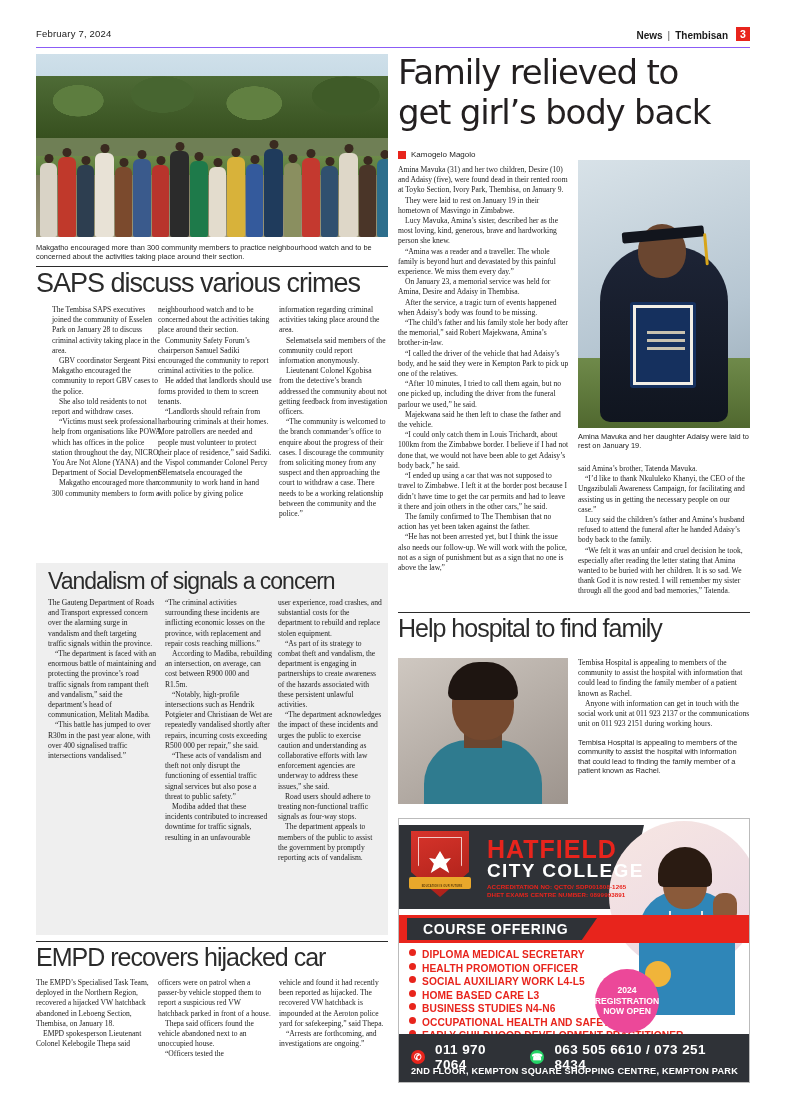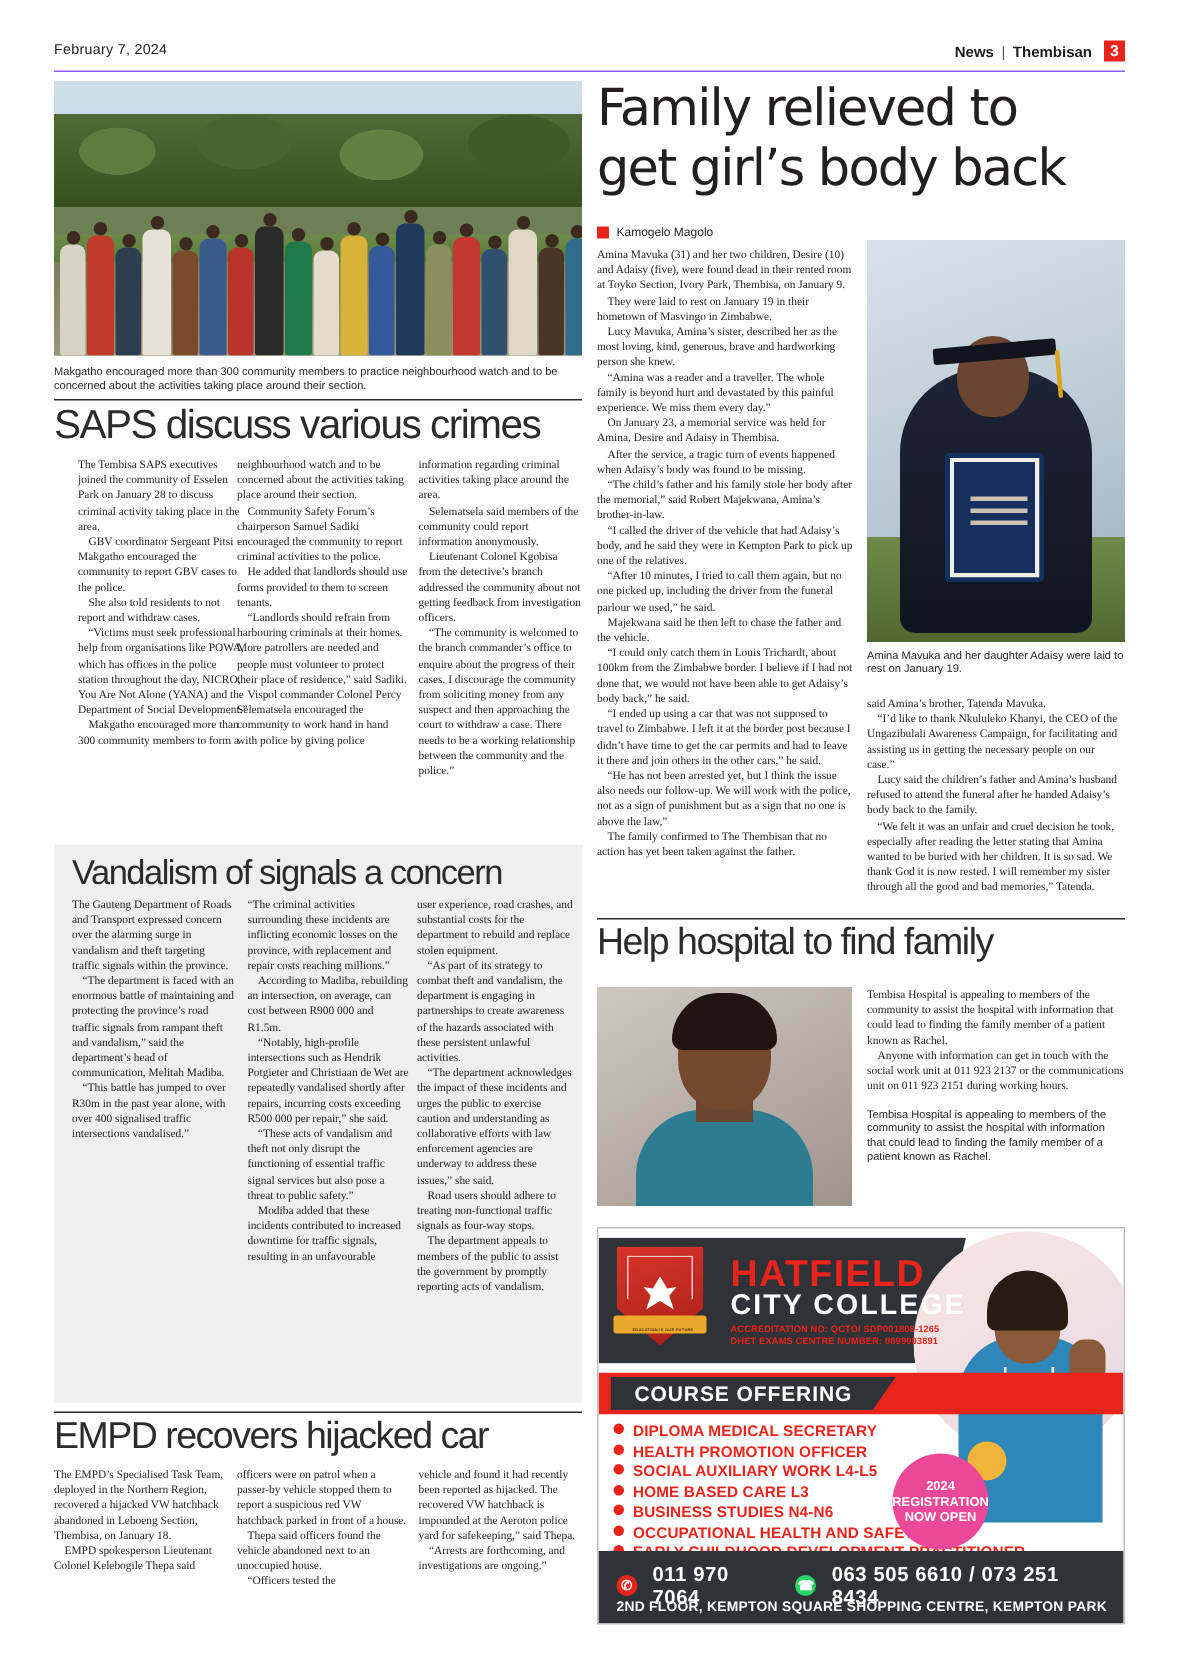--- a/index.html
+++ b/index.html
@@ -347,22 +347,22 @@
     <p>Lucy Mavuka, Amina’s sister, described her as the most loving, kind, generous, brave and hardworking person she knew.</p>
     <p>“Amina was a reader and a traveller. The whole family is beyond hurt and devastated by this painful experience. We miss them every day.”</p>
     <p>On January 23, a memorial service was held for Amina, Desire and Adaisy in Thembisa.</p>
     <p>After the service, a tragic turn of events happened when Adaisy’s body was found to be missing.</p>
     <p>“The child’s father and his family stole her body after the memorial,” said Robert Majekwana, Amina’s brother-in-law.</p>
     <p>“I called the driver of the vehicle that had Adaisy’s body, and he said they were in Kempton Park to pick up one of the relatives.</p>
     <p>“After 10 minutes, I tried to call them again, but no one picked up, including the driver from the funeral parlour we used,” he said.</p>
     <p>Majekwana said he then left to chase the father and the vehicle.</p>
     <p>“I could only catch them in Louis Trichardt, about 100km from the Zimbabwe border. I believe if I had not done that, we would not have been able to get Adaisy’s body back,” he said.</p>
     <p>“I ended up using a car that was not supposed to travel to Zimbabwe. I left it at the border post because I didn’t have time to get the car permits and had to leave it there and join others in the other cars,” he said.</p>
+    <p>The family confirmed to The Thembisan that no action has yet been taken against the father.</p>
     <p>“He has not been arrested yet, but I think the issue also needs our follow-up. We will work with the police, not as a sign of punishment but as a sign that no one is above the law,”</p>
-    <p>The family confirmed to The Thembisan that no action has yet been taken against the father.</p>
   </div>
 
   <div class="body-col" style="position:absolute;left:578px;top:464px;width:172px;">
     <p class="first">said Amina’s brother, Tatenda Mavuka.</p>
     <p>“I’d like to thank Nkululeko Khanyi, the CEO of the Ungazibulali Awareness Campaign, for facilitating and assisting us in getting the necessary people on our case.”</p>
     <p>Lucy said the children’s father and Amina’s husband refused to attend the funeral after he handed Adaisy’s body back to the family.</p>
     <p>“We felt it was an unfair and cruel decision he took, especially after reading the letter stating that Amina wanted to be buried with her children. It is so sad. We thank God it is now rested. I will remember my sister through all the good and bad memories,” Tatenda.</p>
   </div>
 
   <div class="hr-thin" style="left:398px;top:612px;width:352px;"></div>

